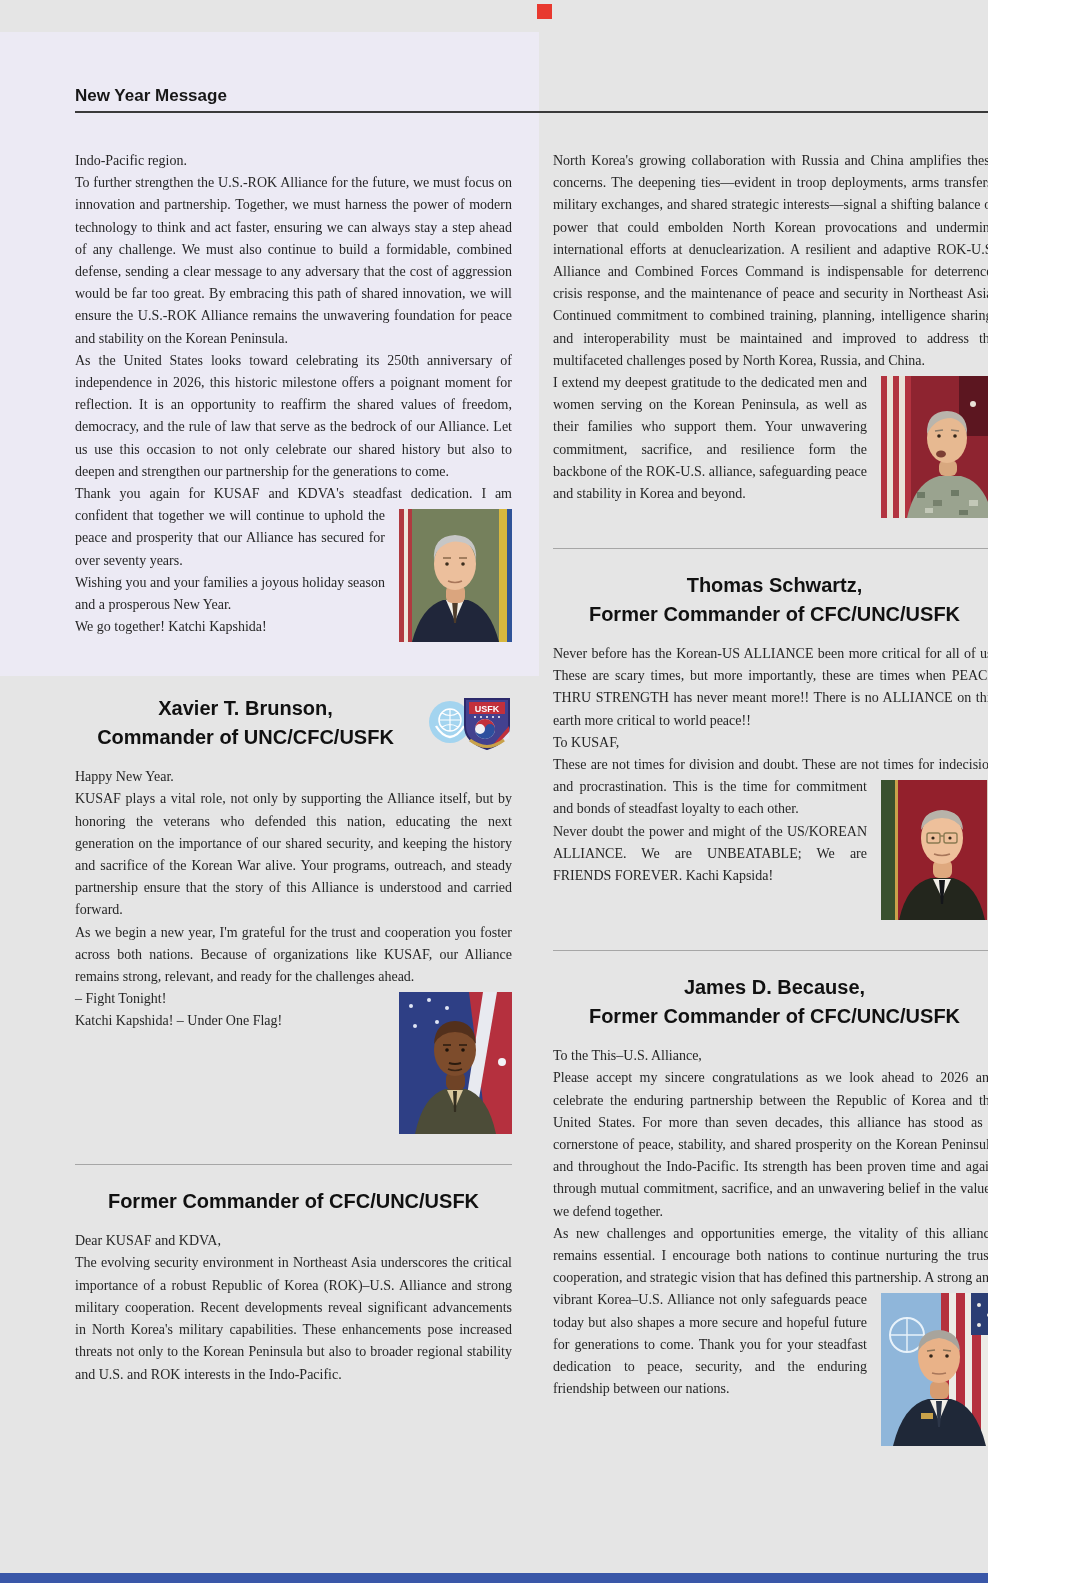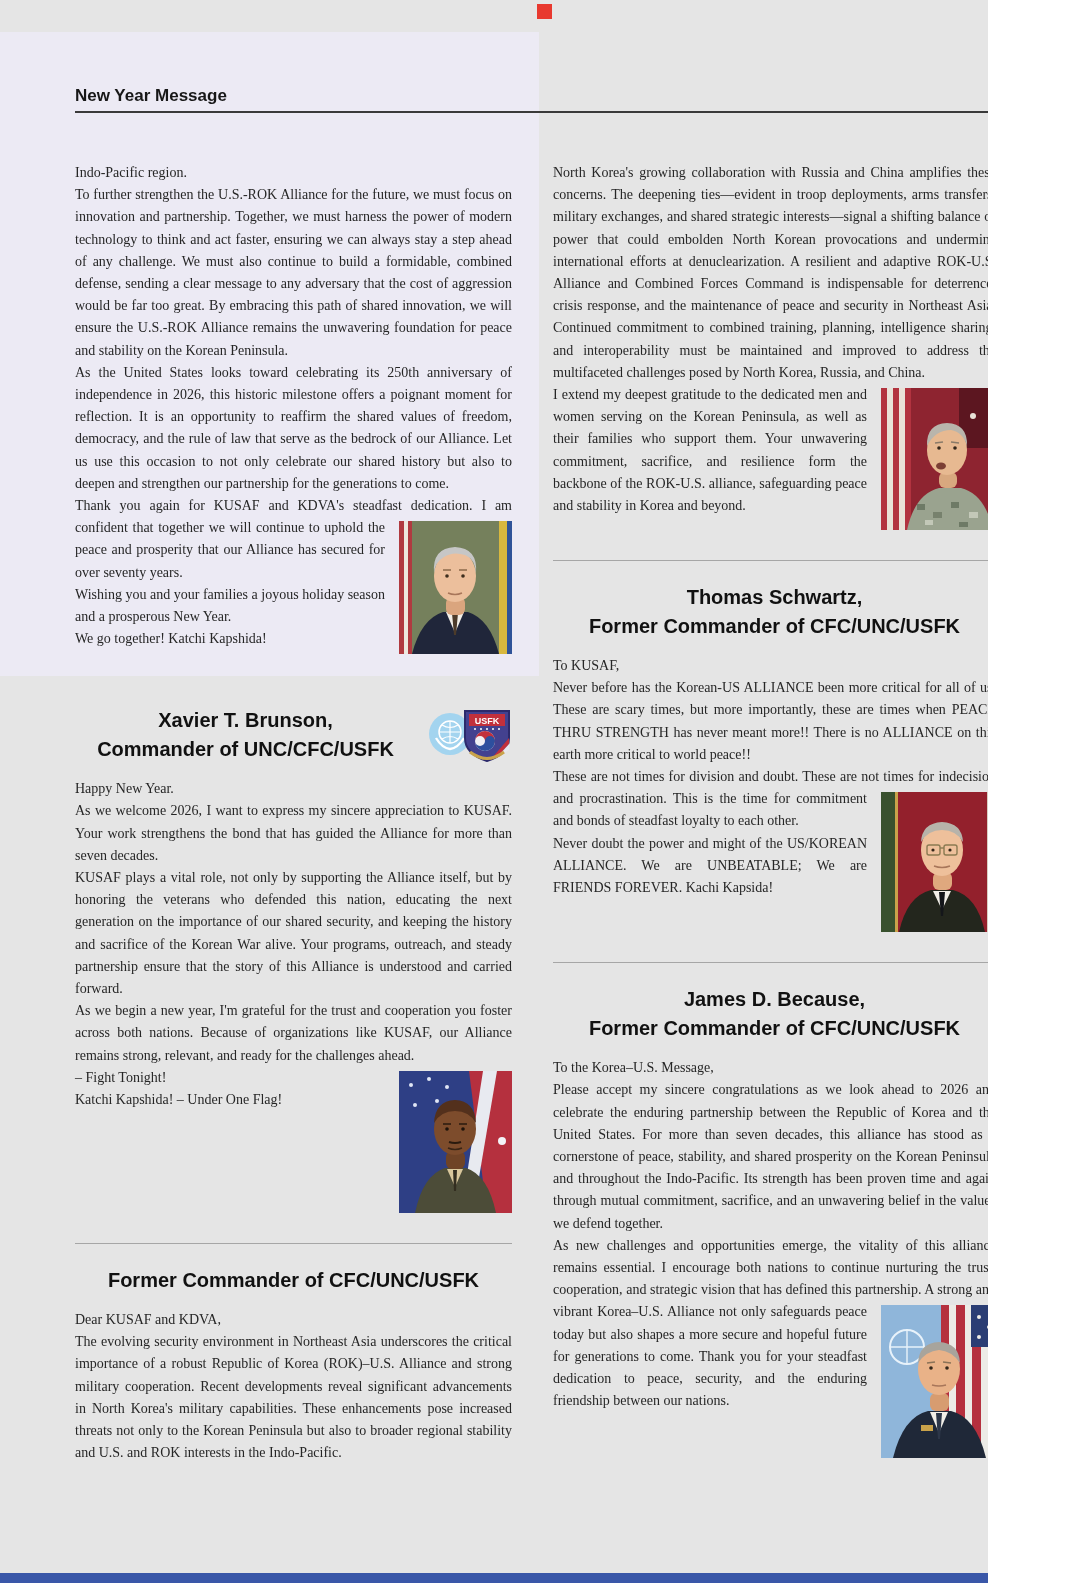--- a/index.html
+++ b/index.html
@@ -10,21 +10,21 @@
   .top-marker{position:absolute;left:537px;top:4px;width:15px;height:15px;
         background:var(--marker_red,#E8392F);}
   .footer-bar{position:absolute;left:0;bottom:0;width:100%;height:10px;
         background:var(--footer_blue,#3A57A8);}
   .header-title{position:absolute;left:75px;top:86px;
         font-family:"Liberation Sans",sans-serif;font-weight:700;font-size:17px;color:#171717;}
   .header-rule{position:absolute;left:75px;top:111px;width:923px;height:2px;
         background:var(--rule_dark,#3A3A3A);}
   .page-number{position:absolute;left:968px;top:82px;width:30px;text-align:right;
         font-size:19px;color:#4a4a4a;}
-  .col{position:absolute;top:150px;font-size:14px;line-height:22.2px;text-align:justify;margin-top:12px;}
+  .col{position:absolute;top:150px;font-size:14px;line-height:22.2px;text-align:justify;}
   .col-left{left:75px;width:437px;}
   .col-right{left:553px;width:443px;}
   .col p{margin:0;}
   .section-heading{font-family:"Liberation Sans",sans-serif;font-weight:700;
         font-size:20px;line-height:29px;color:#111;text-align:center;}
   .section{margin-top:46px;}
   .heading-block{margin-bottom:14px;overflow:visible;}
   .divider{border:none;border-top:1px solid var(--divider_gray,#A6A6A6);margin:24px 0 22px 0;}
   .photo-float{float:right;margin:4px 0 6px 14px;display:block;line-height:0;}
   .photo-float svg{display:block;}
@@ -100,21 +100,20 @@
             <circle cx="23" cy="33" r="10" fill="#f0f0f4"></circle>
             <path d="M13 33 a10 10 0 0 1 20 0 a5 5 0 0 1 -10 0 a5 5 0 0 0 -10 0 Z" fill="#c2303c"></path>
             <path d="M33 33 a10 10 0 0 1 -20 0 a5 5 0 0 0 10 0 a5 5 0 0 1 10 0 Z" fill="#2d4f9e"></path>
             <path d="M8 44 Q25 57 42 44" stroke="#c9a24a" stroke-width="3" fill="none"></path>
           </svg></span>
         </span>
         <div class="section-heading">Xavier T. Brunson,</div>
         <div class="section-heading">Commander of UNC/CFC/USFK</div>
       </div>
       <p><span>Happy New Year.</span></p>
-      <p><span>As we welcome 2026, I want to express my sincere appreciation to KUSAF. Your work strengthens the bond that has guided the Alliance for more than seven decades.</span></p>
       <p><span>KUSAF plays a vital role, not only by supporting the Alliance itself, but by honoring the veterans who defended this nation, educating the next generation on the importance of our shared security, and keeping the history and sacrifice of the Korean War alive. Your programs, outreach, and steady partnership ensure that the story of this Alliance is understood and carried forward.</span></p>
       <p><span>As we begin a new year, I'm grateful for the trust and cooperation you foster across both nations. Because of organizations like KUSAF, our Alliance remains strong, relevant, and ready for the challenges ahead.</span></p>
       <p>
         <span class="photo-float">
             <svg width="113" height="142" viewBox="0 0 113 142" preserveAspectRatio="none">
           <rect width="113" height="142" fill="#2e3f85"></rect>
           <circle cx="12" cy="14" r="2" fill="#dfe6f5"></circle>
               <circle cx="30" cy="8" r="2" fill="#dfe6f5"></circle>
               <circle cx="48" cy="16" r="2" fill="#dfe6f5"></circle>
               <circle cx="16" cy="34" r="2" fill="#dfe6f5"></circle>
@@ -185,22 +184,22 @@
       <div class="clearfix"></div>
     </div>
 
     <hr class="divider">
 
     <div>
       <div class="heading-block">
         <div class="section-heading">Thomas Schwartz,</div>
         <div class="section-heading">Former Commander of CFC/UNC/USFK</div>
       </div>
+      <p><span>Never before has the Korean-US ALLIANCE been more critical for all of us. These are scary times, but more importantly, these are times when PEACE THRU STRENGTH has never meant more!! There is no ALLIANCE on this earth more critical to world peace!!</span></p>
       <p><span>To KUSAF,</span></p>
-      <p><span>Never before has the Korean-US ALLIANCE been more critical for all of us. These are scary times, but more importantly, these are times when PEACE THRU STRENGTH has never meant more!! There is no ALLIANCE on this earth more critical to world peace!!</span></p>
       <p>
         <span>These are not times for division and doubt. These are not times for </span><span class="photo-float">
             <svg width="115" height="140" viewBox="0 0 115 140" preserveAspectRatio="none">
           <rect width="115" height="140" fill="#93202c"></rect>
           <rect width="14" height="140" fill="#39512e"></rect>
           <rect x="14" width="3" height="140" fill="#c9a24a"></rect>
           <rect x="106" width="9" height="140" fill="#d8cfc2"></rect>
           <path d="M18 140 Q26 104 50 98 L72 98 Q96 104 104 140 Z" fill="#23261d"></path>
           <path d="M52 99 L61 118 L70 99 Z" fill="#f2efe8"></path>
           <path d="M58 100 L64 100 L62 124 L60 124 Z" fill="#14161a"></path>
@@ -220,21 +219,21 @@
       <div class="clearfix"></div>
     </div>
 
     <hr class="divider">
 
     <div>
       <div class="heading-block">
         <div class="section-heading">James D. Because,</div>
         <div class="section-heading">Former Commander of CFC/UNC/USFK</div>
       </div>
-      <p><span>To the Korea–U.S. Message,</span></p>
+      <p><span>To the This–U.S. Alliance,</span></p>
       <p><span>Please accept my sincere congratulations as we look ahead to 2026 and celebrate the enduring partnership between the Republic of Korea and the United States. For more than seven decades, this alliance has stood as a cornerstone of peace, stability, and shared prosperity on the Korean Peninsula and throughout the Indo-Pacific. Its strength has been proven time and again through mutual commitment, sacrifice, and an unwavering belief in the values we defend together.</span></p>
       <p>
         <span>As new challenges and opportunities emerge, the vitality of this alliance remains essential. I encourage both nations to continue nurturing the trust, cooperation, and strategic vision that has defined this partnership. A strong </span><span class="photo-float">
             <svg width="115" height="153" viewBox="0 0 115 153" preserveAspectRatio="none">
           <rect width="115" height="153" fill="#8fb6da"></rect>
           <circle cx="26" cy="42" r="17" fill="none" stroke="#e8f2fa" stroke-width="2"></circle>
           <path d="M9 42 H43 M26 25 V59" stroke="#e8f2fa" stroke-width="1.4"></path>
           <rect x="60" width="55" height="153" fill="#b5303e"></rect>
           <rect x="68" width="7" height="153" fill="#ecebe6"></rect>
               <rect x="84" width="7" height="153" fill="#ecebe6"></rect>

